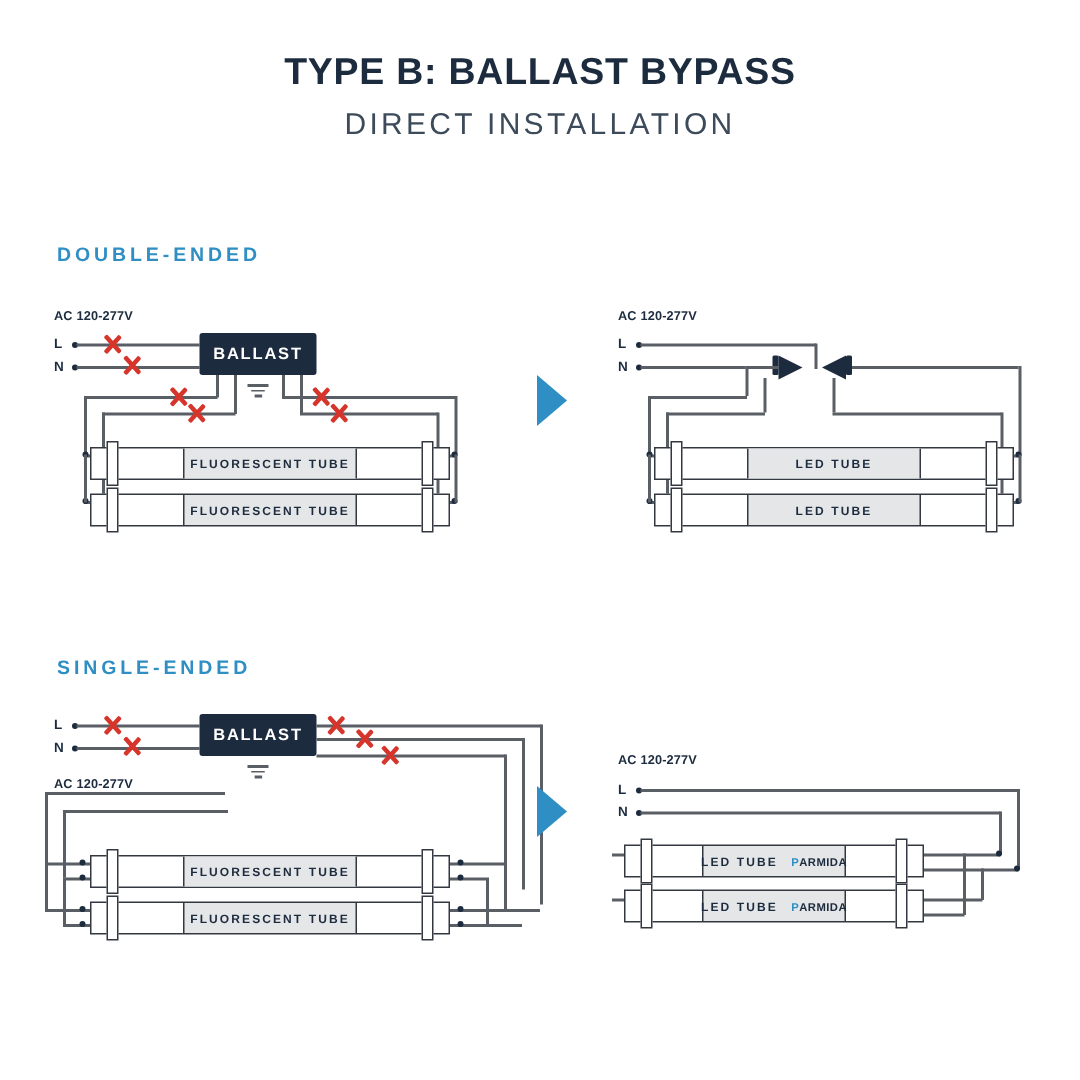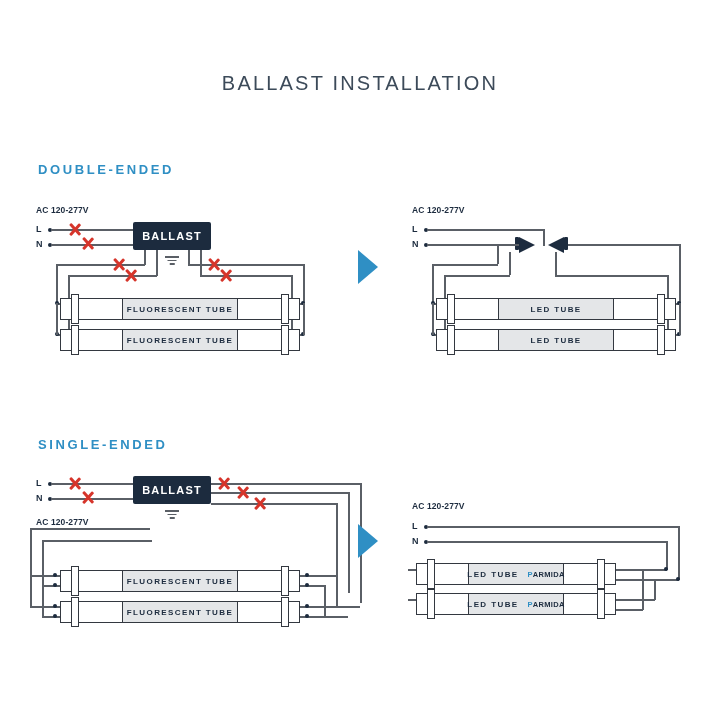--- a/index.html
+++ b/index.html
@@ -99,21 +99,22 @@
     border-top:8px solid transparent;border-bottom:8px solid transparent;
     border-right:16px solid #1c2b3e;
   }
   .nutcap{position:absolute;width:4px;height:13px;background:#1c2b3e;border-radius:1px;}
 </style>
 </head>
 <body>
 
 <div class="stage">
 
-  <div class="subtitle">BALLAST INSTALLATION</div>
+  <div class="title">TYPE B: BALLAST BYPASS</div>
+  <div class="subtitle">DIRECT INSTALLATION</div>
 
   <div class="sect-head" style="left:38px;top:162px;">DOUBLE-ENDED</div>
 
   <div>
     <div class="ac" style="left:36px;top:205px;">AC 120-277V</div>
 
     <div class="lbl term" style="left:36px;top:224px;">L</div>
     <div class="lbl term" style="left:36px;top:239px;">N</div>
     <div class="node" style="left:48px;top:228px;"></div>
     <div class="node" style="left:48px;top:243px;"></div>

